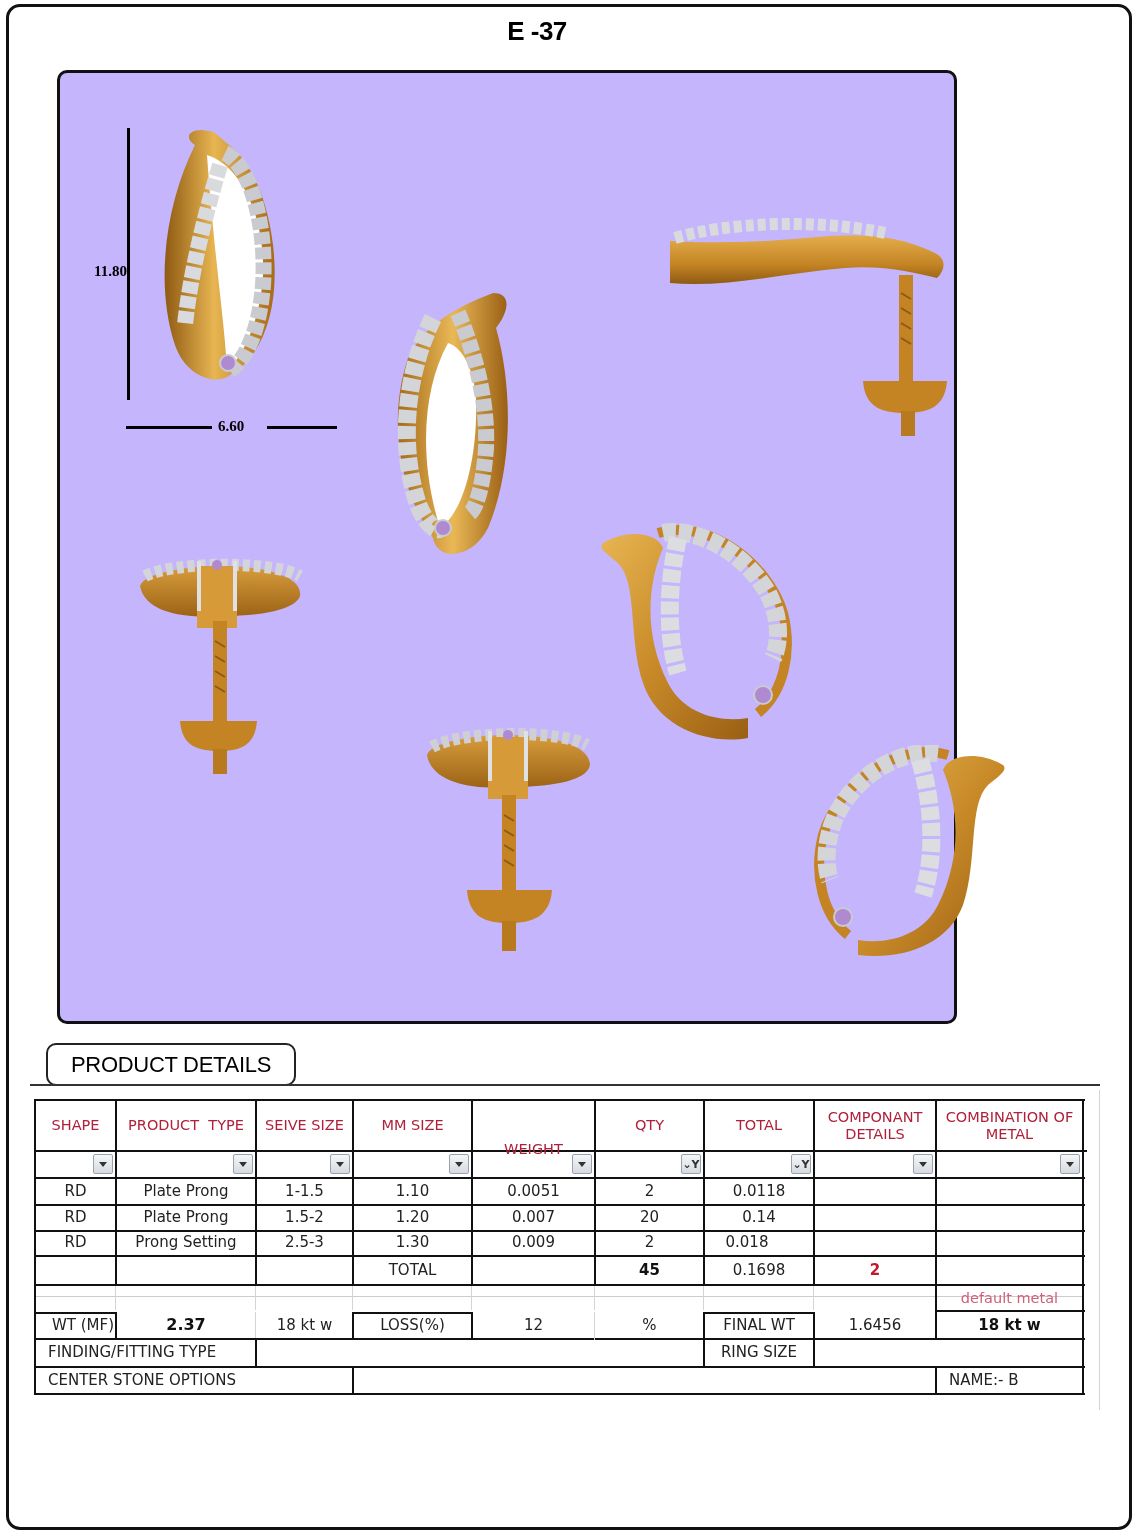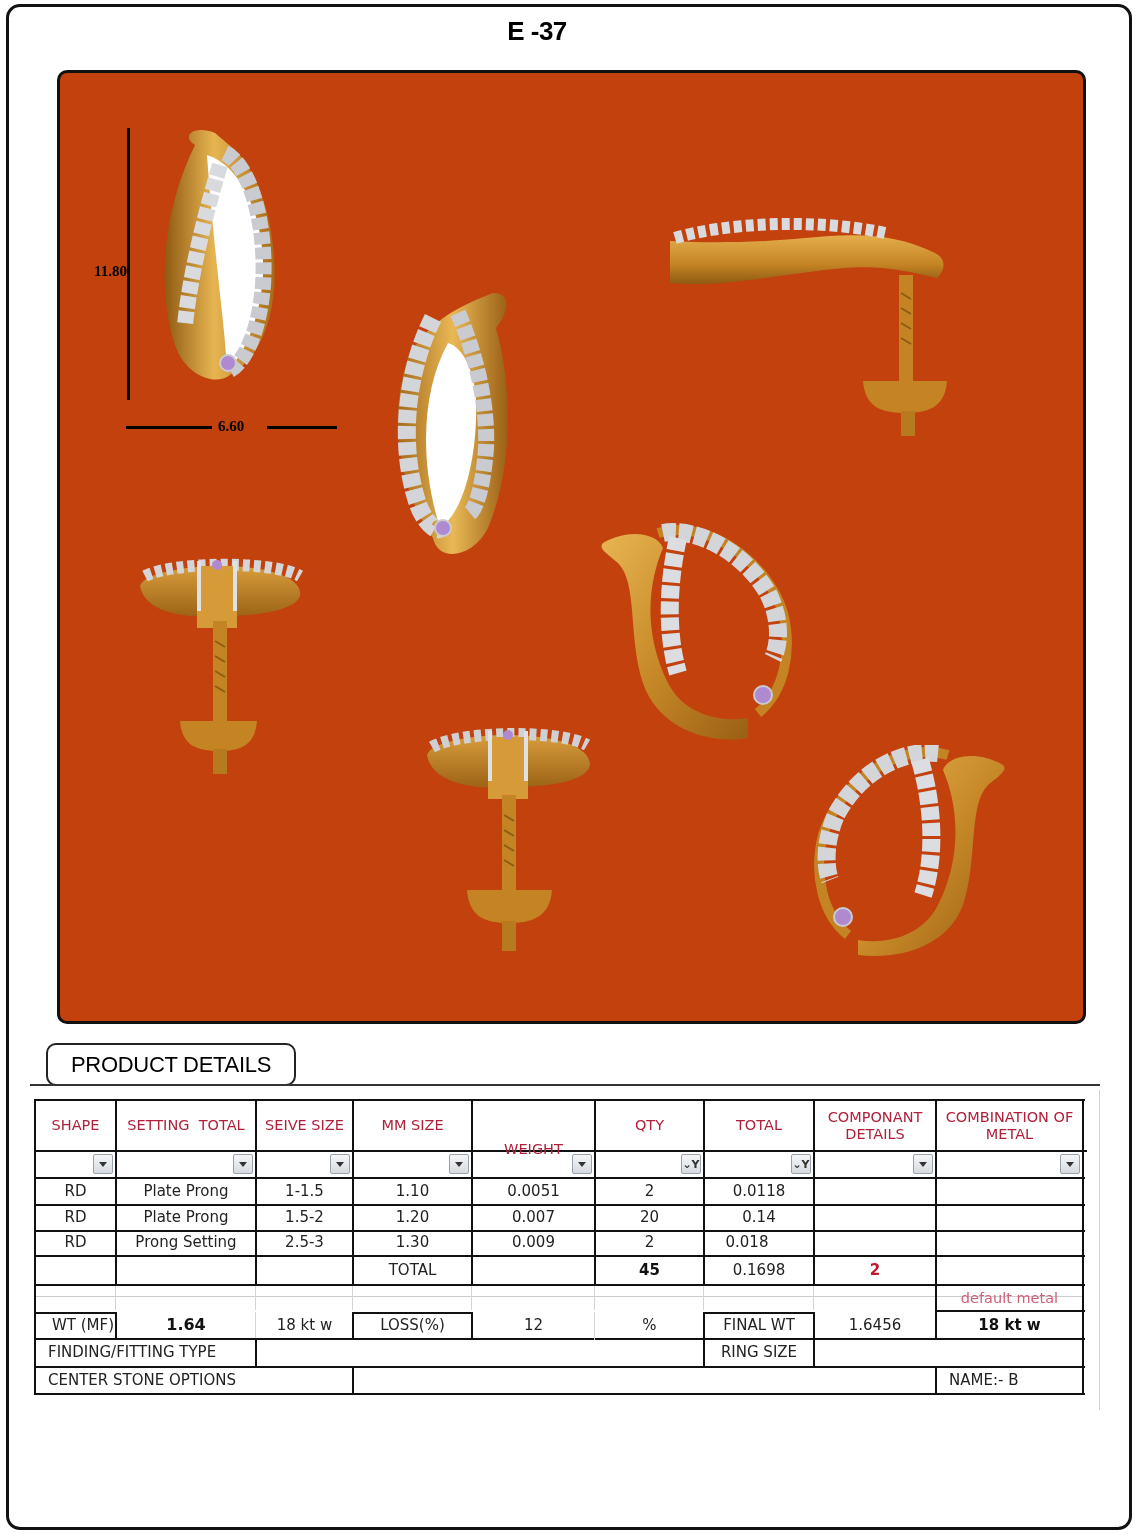--- a/index.html
+++ b/index.html
@@ -9,22 +9,22 @@
   .page-frame {
     position: absolute; left: 6px; top: 4px; width: 1126px; height: 1526px;
     border: 3px solid #111; border-radius: 14px;
   }
   .doc-title {
     position: absolute; left: 0; top: 16px; width: 1074px; text-align: center;
     font-family: "Liberation Sans", sans-serif; font-weight: bold; font-size: 26px;
     letter-spacing: -0.5px; color: #000;
   }
   .image-panel {
-    position: absolute; left: 57px; top: 70px; width: 1029px; height: 954px;
-    border: 3px solid #111; border-radius: 10px; background: #c2410c;
+    position: absolute; left: 57px; top: 70px; width: 900px; height: 954px;
+    border: 3px solid #111; border-radius: 10px; background: #c4b5fd;
   }
 
   
   .render { position: absolute; }
   .dim-line { position: absolute; background: #000; }
   .dim-label {
     position: absolute; font-family: "Liberation Serif", serif; font-weight: bold; font-size: 15px; color: #000;
   }
 
   
@@ -224,21 +224,21 @@
   <div class="thin-v" style="left:594px; top:1312px; height:28px;"></div>
   <div class="vline" style="left:935px; top:1312px; height:28px;"></div>
   <div class="vline" style="left:352px; top:1366px; height:29px;"></div>
   <div class="vline" style="left:935px; top:1366px; height:29px;"></div>
 
   <div class="boxed" style="left:34px; top:1312px; width:83px; height:28px;"></div>
   <div class="boxed" style="left:352px; top:1312px; width:121px; height:28px;"></div>
   <div class="boxed" style="left:703px; top:1312px; width:112px; height:56px;"></div>
 
   <div class="cell hdr" style="left:36px; top:1101px; width:79px; height:49px;">SHAPE</div>
-  <div class="cell hdr" style="left:117px; top:1101px; width:138px; height:49px; white-space:pre;">SETTING  TOTAL</div>
+  <div class="cell hdr" style="left:117px; top:1101px; width:138px; height:49px; white-space:pre;">PRODUCT  TYPE</div>
   <div class="cell hdr" style="left:257px; top:1101px; width:95px; height:49px;">SEIVE SIZE</div>
   <div class="cell hdr" style="left:354px; top:1101px; width:117px; height:49px;">MM SIZE</div>
   <div class="cell hdr" style="left:473px; top:1125px; width:121px; height:49px;">WEIGHT</div>
   <div class="cell hdr" style="left:596px; top:1101px; width:107px; height:49px;">QTY</div>
   <div class="cell hdr" style="left:705px; top:1101px; width:108px; height:49px;">TOTAL</div>
   <div class="cell hdr" style="left:815px; top:1101px; width:120px; height:49px; padding:0 8px;">COMPONANT DETAILS</div>
   <div class="cell hdr" style="left:937px; top:1101px; width:145px; height:49px; padding:0 4px;">COMBINATION OF METAL</div>
 
   <div class="dd-btn" style="left:93px; top:1154px;">
       <span class="arrow"></span>
@@ -293,21 +293,21 @@
   <div class="cell" style="left:705px; top:1231px; width:84px; height:24px;">0.018</div>
 
   <div class="cell" style="left:354px; top:1257px; width:117px; height:27px;">TOTAL</div>
   <div class="cell bold" style="left:596px; top:1257px; width:107px; height:27px;">45</div>
   <div class="cell" style="left:705px; top:1257px; width:108px; height:27px;">0.1698</div>
   <div class="cell bold red" style="left:815px; top:1257px; width:120px; height:27px;">2</div>
 
   <div class="cell pink" style="left:937px; top:1286px; width:145px; height:24px;">default metal</div>
 
   <div class="cell" style="left:36px; top:1313px; width:94px; height:25px;">WT (MF)</div>
-  <div class="cell bold" style="left:117px; top:1313px; width:138px; height:25px; font-size:16px;">1.64</div>
+  <div class="cell bold" style="left:117px; top:1313px; width:138px; height:25px; font-size:16px;">2.37</div>
   <div class="cell" style="left:257px; top:1313px; width:95px; height:25px;">18 kt w</div>
   <div class="cell" style="left:354px; top:1313px; width:117px; height:25px;">LOSS(%)</div>
   <div class="cell" style="left:473px; top:1313px; width:121px; height:25px;">12</div>
   <div class="cell" style="left:596px; top:1313px; width:107px; height:25px;">%</div>
   <div class="cell" style="left:705px; top:1313px; width:108px; height:25px;">FINAL WT</div>
   <div class="cell" style="left:815px; top:1313px; width:120px; height:25px;">1.6456</div>
   <div class="cell bold" style="left:937px; top:1313px; width:145px; height:25px;">18 kt w</div>
 
   <div class="cell left" style="left:36px; top:1340px; width:219px; height:26px;">FINDING/FITTING TYPE</div>
   <div class="cell" style="left:257px; top:1340px; width:446px; height:26px;"></div>

